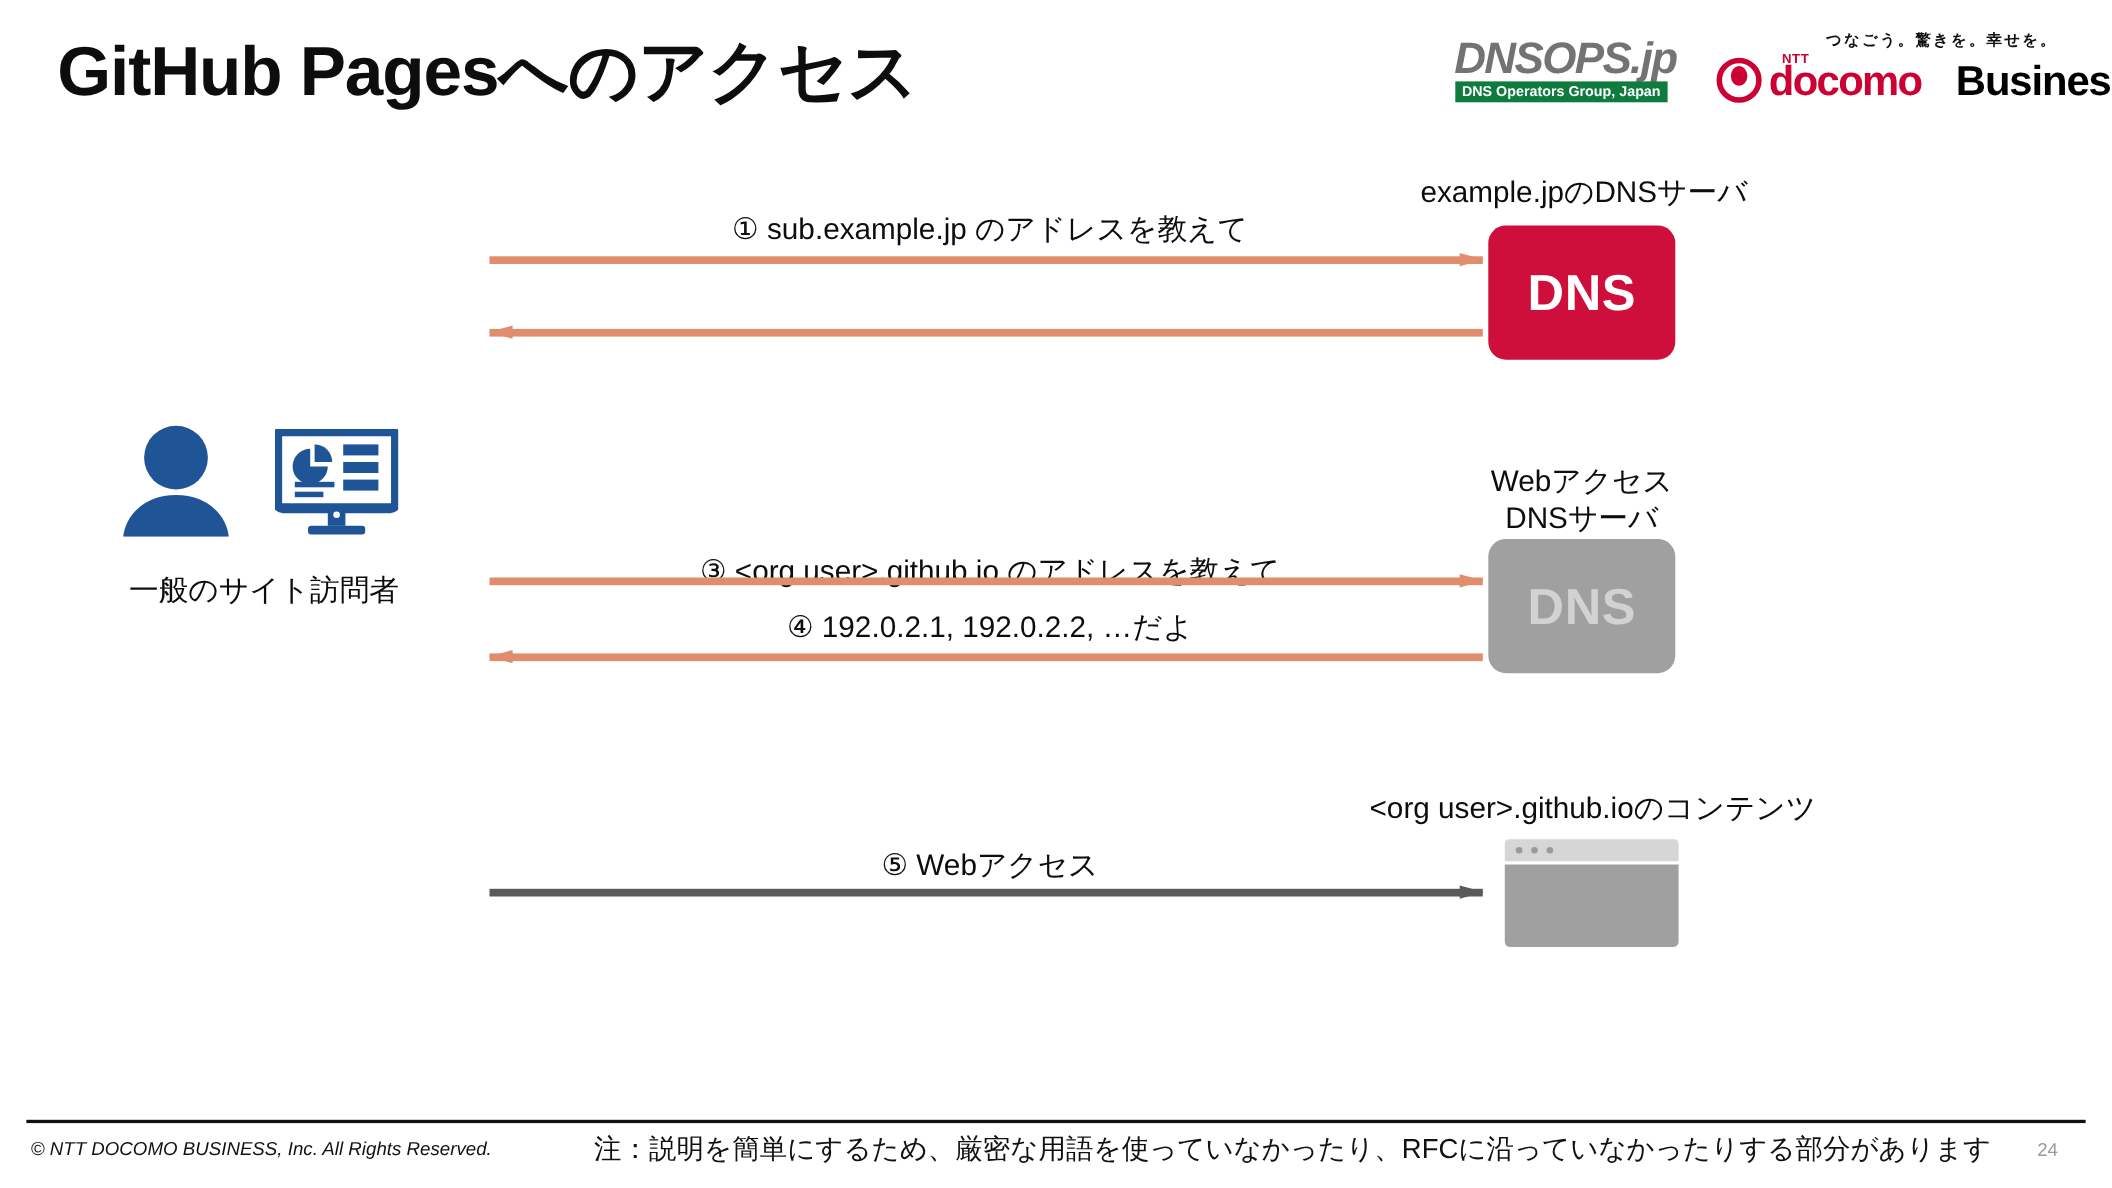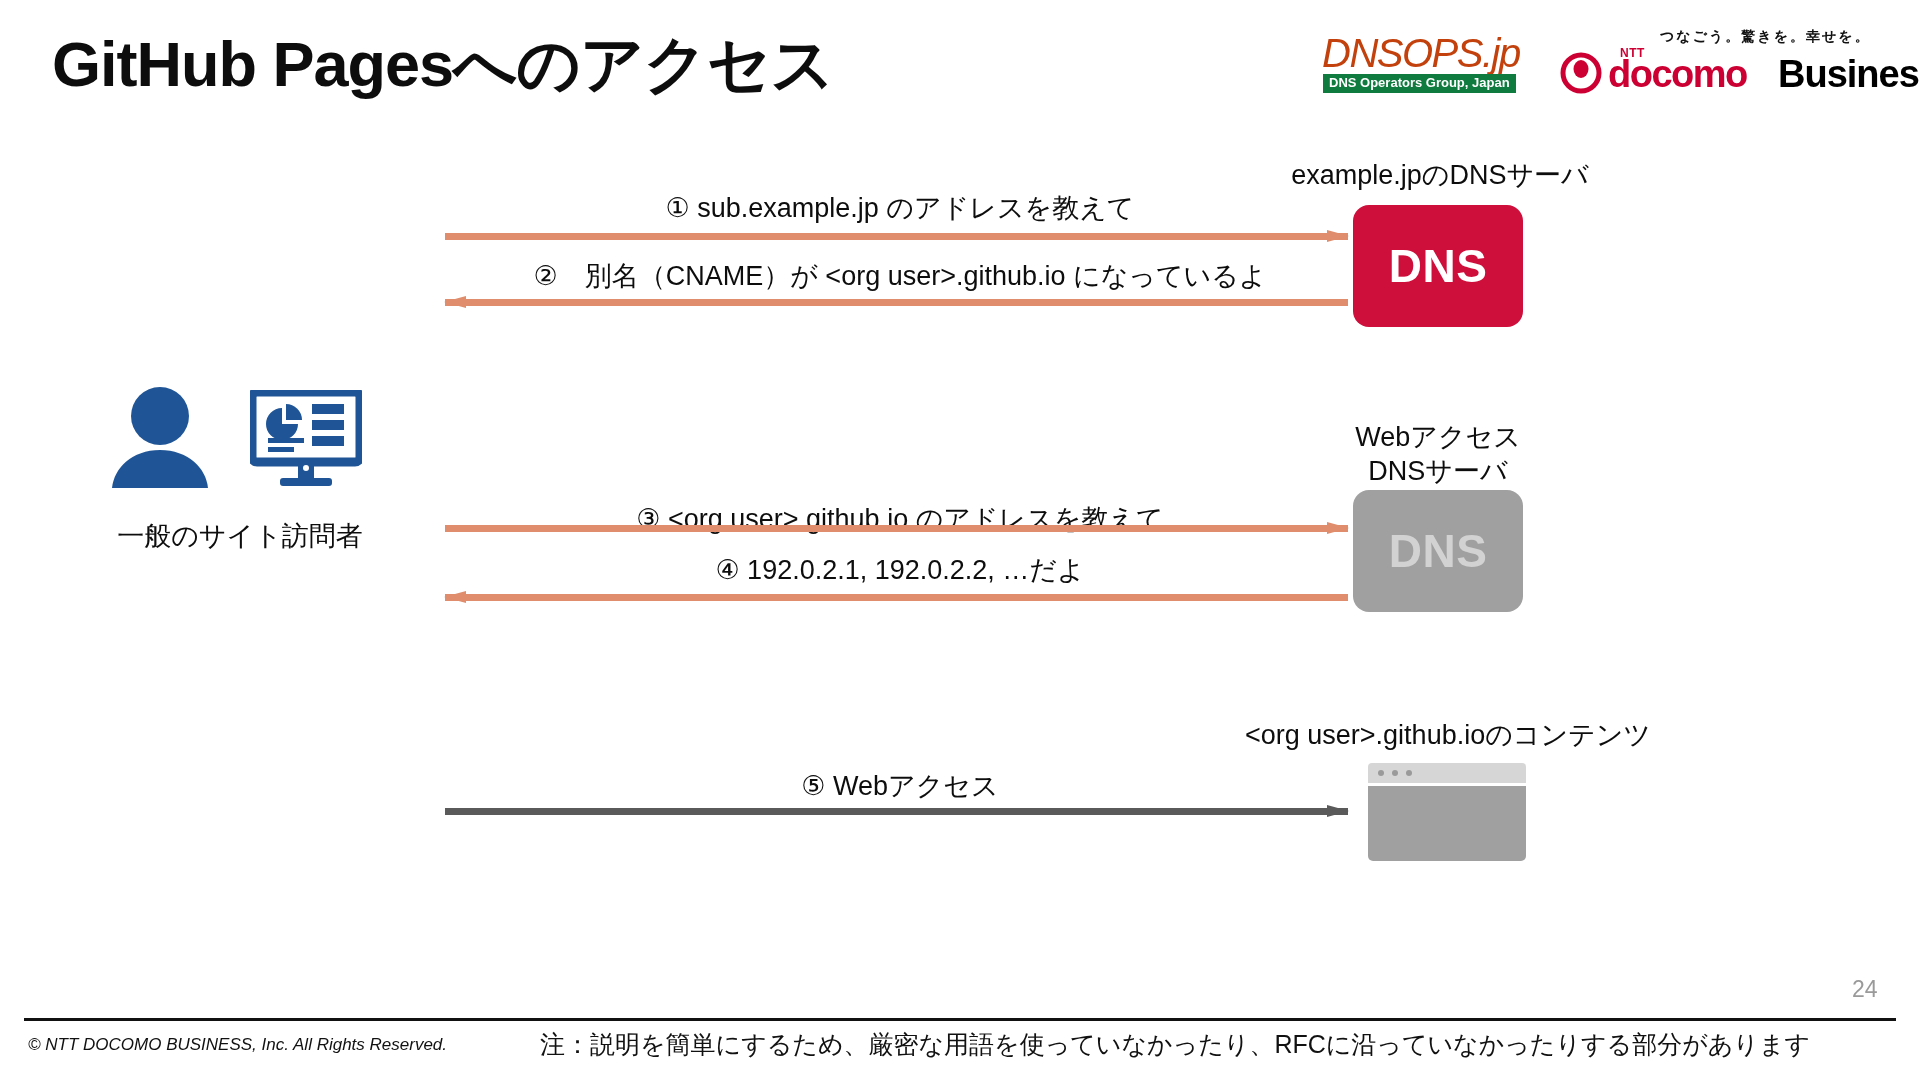--- a/index.html
+++ b/index.html
@@ -36,23 +36,23 @@
     left: 1322px;
     top: 32px;
     width: 222px;
     height: 64px;
   }
   #dnsops-wordmark {
     position: absolute;
     left: 0;
     top: 0;
     font-size: 40px;
-    font-weight: normal;
+    font-weight: bold;
     font-style: italic;
-    color: #c2410c;
+    color: #737373;
     letter-spacing: -1.5px;
     line-height: 42px;
     white-space: nowrap;
     text-align: right;
   }
   #dnsops-sub {
     position: absolute;
     left: 1px;
     top: 42px;
     background: #0F7B3E;
@@ -259,22 +259,22 @@
     position: absolute;
     left: 540px;
     top: 1028px;
     font-size: 25px;
     color: #111111;
     white-space: nowrap;
   }
   #page-number {
     position: absolute;
     left: 1852px;
-    top: 976px;
-    font-size: 23px;
+    top: 1036px;
+    font-size: 17px;
     color: #9a9a9a;
     white-space: nowrap;
   }
 </style>
 </head>
 <body>
 
 <div id="slide">
 
   <div id="page-title">GitHub Pagesへのアクセス</div>
@@ -297,21 +297,20 @@
 
   <div class="node-caption" style="left:1250px; top:158px; width:380px;">example.jpのDNSサーバ</div>
   <div class="dns-box" id="dns-box-example" style="left:1353px; top:205px;">DNS</div>
 
   <div class="flow-label" style="left:460px; top:190px; width:880px;">① sub.example.jp のアドレスを教えて</div>
   <div class="arrow salmon right" style="left:445px; top:230px; width:903px;">
     <div class="shaft"></div>
     <div class="head"></div>
   </div>
 
-  <div class="flow-label" style="left:460px; top:258px; width:880px;">②　別名（CNAME）が &lt;org user&gt;.github.io になっているよ</div>
   <div class="arrow salmon left" style="left:445px; top:296px; width:903px;">
     <div class="shaft"></div>
     <div class="head"></div>
   </div>
 
   <div id="visitor-group">
     <svg id="person-icon" viewBox="0 0 100 102">
       <circle cx="50" cy="30" r="29" fill="#1F5596"></circle>
       <path d="M50 64 C22 64 4 82 2 102 L98 102 C96 82 78 64 50 64 Z" fill="#1F5596"></path>
     </svg>

